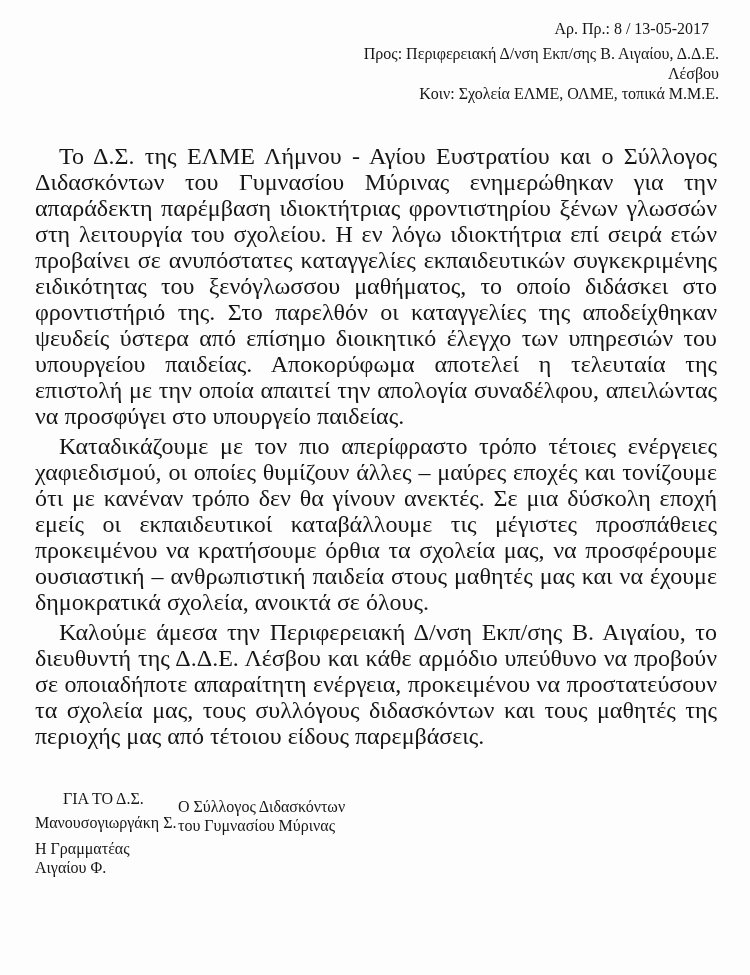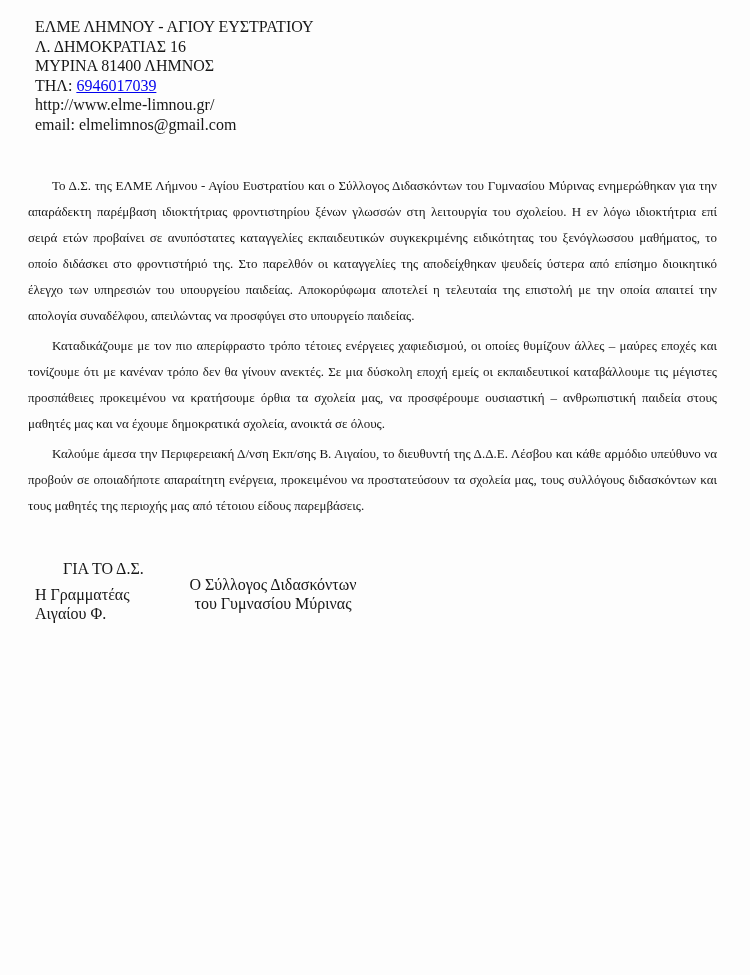--- a/index.html
+++ b/index.html
@@ -45,77 +45,75 @@
     margin-bottom: 5px;
     padding-right: 10px;
   }
   .phone-link {
     color: #0000EE;
     text-decoration: underline;
     cursor: pointer;
   }
   
   .letter-body {
-    margin: 39px 33px 0 28px;
-    font-size: 13px;
+    margin: 39px 33px 0 35px;
+    font-size: 24px;
     line-height: 26px;
     text-align: justify;
     text-justify: inter-word;
   }
   .letter-body p {
     margin: 0 0 4px 0;
     text-indent: 24px;
   }
   
   .signature-block {
     position: relative;
     margin: 40px 0 0 35px;
     font-size: 16px;
     line-height: 19px;
   }
   .sig-for-line { margin-bottom: 5px; margin-left: 28px; }
   .sig-group { margin-bottom: 7px; }
   .sig-right {
     position: absolute;
     left: 143px;
-    top: 16px;
+    top: 8px;
     width: 190px;
-    text-align: center;
+    text-align: left;
   }
 </style>
 </head>
 <body>
 
 <div class="page">
 
   <div class="letterhead">
 
-    <div class="sender-block">
-      <div>ΕΛΜΕ ΛΗΜΝΟΥ - ΑΓΙΟΥ ΕΥΣΤΡΑΤΙΟΥ</div>
-      <div>Λ. ΔΗΜΟΚΡΑΤΙΑΣ 16</div>
-      <div>ΜΥΡΙΝΑ 81400 ΛΗΜΝΟΣ</div>
-      <div><span>ΤΗΛ: </span><a class="phone-link">6946017039</a></div>
-      <div>http://www.elme-limnou.gr/</div>
-      <div>email: elmelimnos@gmail.com</div>
+
+    <div class="recipient-block">
+      <div class="protocol-line">Αρ. Πρ.: 8 / 13-05-2017</div>
+      <div><span>Προς: Περιφερειακή Δ/νση Εκπ/σης Β. Αιγαίου, Δ.Δ.Ε.</span><br><span>Λέσβου</span></div>
+      <div>Κοιν: Σχολεία ΕΛΜΕ, ΟΛΜΕ, τοπικά Μ.Μ.Ε.</div>
     </div>
-
 
   </div>
 
   <div class="letter-body">
     <p>Το Δ.Σ. της ΕΛΜΕ Λήμνου - Αγίου Ευστρατίου και ο Σύλλογος Διδασκόντων του Γυμνασίου Μύρινας ενημερώθηκαν για την απαράδεκτη παρέμβαση ιδιοκτήτριας φροντιστηρίου ξένων γλωσσών στη λειτουργία του σχολείου. Η εν λόγω ιδιοκτήτρια επί σειρά ετών προβαίνει σε ανυπόστατες καταγγελίες εκπαιδευτικών συγκεκριμένης ειδικότητας του ξενόγλωσσου μαθήματος, το οποίο διδάσκει στο φροντιστήριό της. Στο παρελθόν οι καταγγελίες της αποδείχθηκαν ψευδείς ύστερα από επίσημο διοικητικό έλεγχο των υπηρεσιών του υπουργείου παιδείας. Αποκορύφωμα αποτελεί η τελευταία της επιστολή με την οποία απαιτεί την απολογία συναδέλφου, απειλώντας να προσφύγει στο υπουργείο παιδείας.</p>
     <p>Καταδικάζουμε με τον πιο απερίφραστο τρόπο τέτοιες ενέργειες χαφιεδισμού, οι οποίες θυμίζουν άλλες – μαύρες εποχές και τονίζουμε ότι με κανέναν τρόπο δεν θα γίνουν ανεκτές. Σε μια δύσκολη εποχή εμείς οι εκπαιδευτικοί καταβάλλουμε τις μέγιστες προσπάθειες προκειμένου να κρατήσουμε όρθια τα σχολεία μας, να προσφέρουμε ουσιαστική – ανθρωπιστική παιδεία στους μαθητές μας και να έχουμε δημοκρατικά σχολεία, ανοικτά σε όλους.</p>
     <p>Καλούμε άμεσα την Περιφερειακή Δ/νση Εκπ/σης Β. Αιγαίου, το διευθυντή της Δ.Δ.Ε. Λέσβου και κάθε αρμόδιο υπεύθυνο να προβούν σε οποιαδήποτε απαραίτητη ενέργεια, προκειμένου να προστατεύσουν τα σχολεία μας, τους συλλόγους διδασκόντων και τους μαθητές της περιοχής μας από τέτοιου είδους παρεμβάσεις.</p>
   </div>
 
   <div class="signature-block">
 
     <div class="sig-left">
       <div class="sig-for-line">ΓΙΑ ΤΟ Δ.Σ.</div>
       <div class="sig-group">
+        <div>Μανουσογιωργάκη Σ.</div>
       </div>
       <div class="sig-group">
         <div>Η Γραμματέας</div>
         <div>Αιγαίου Φ.</div>
       </div>
     </div>
 
     <div class="sig-right">
       <div>Ο Σύλλογος Διδασκόντων</div>
       <div>του Γυμνασίου Μύρινας</div>

